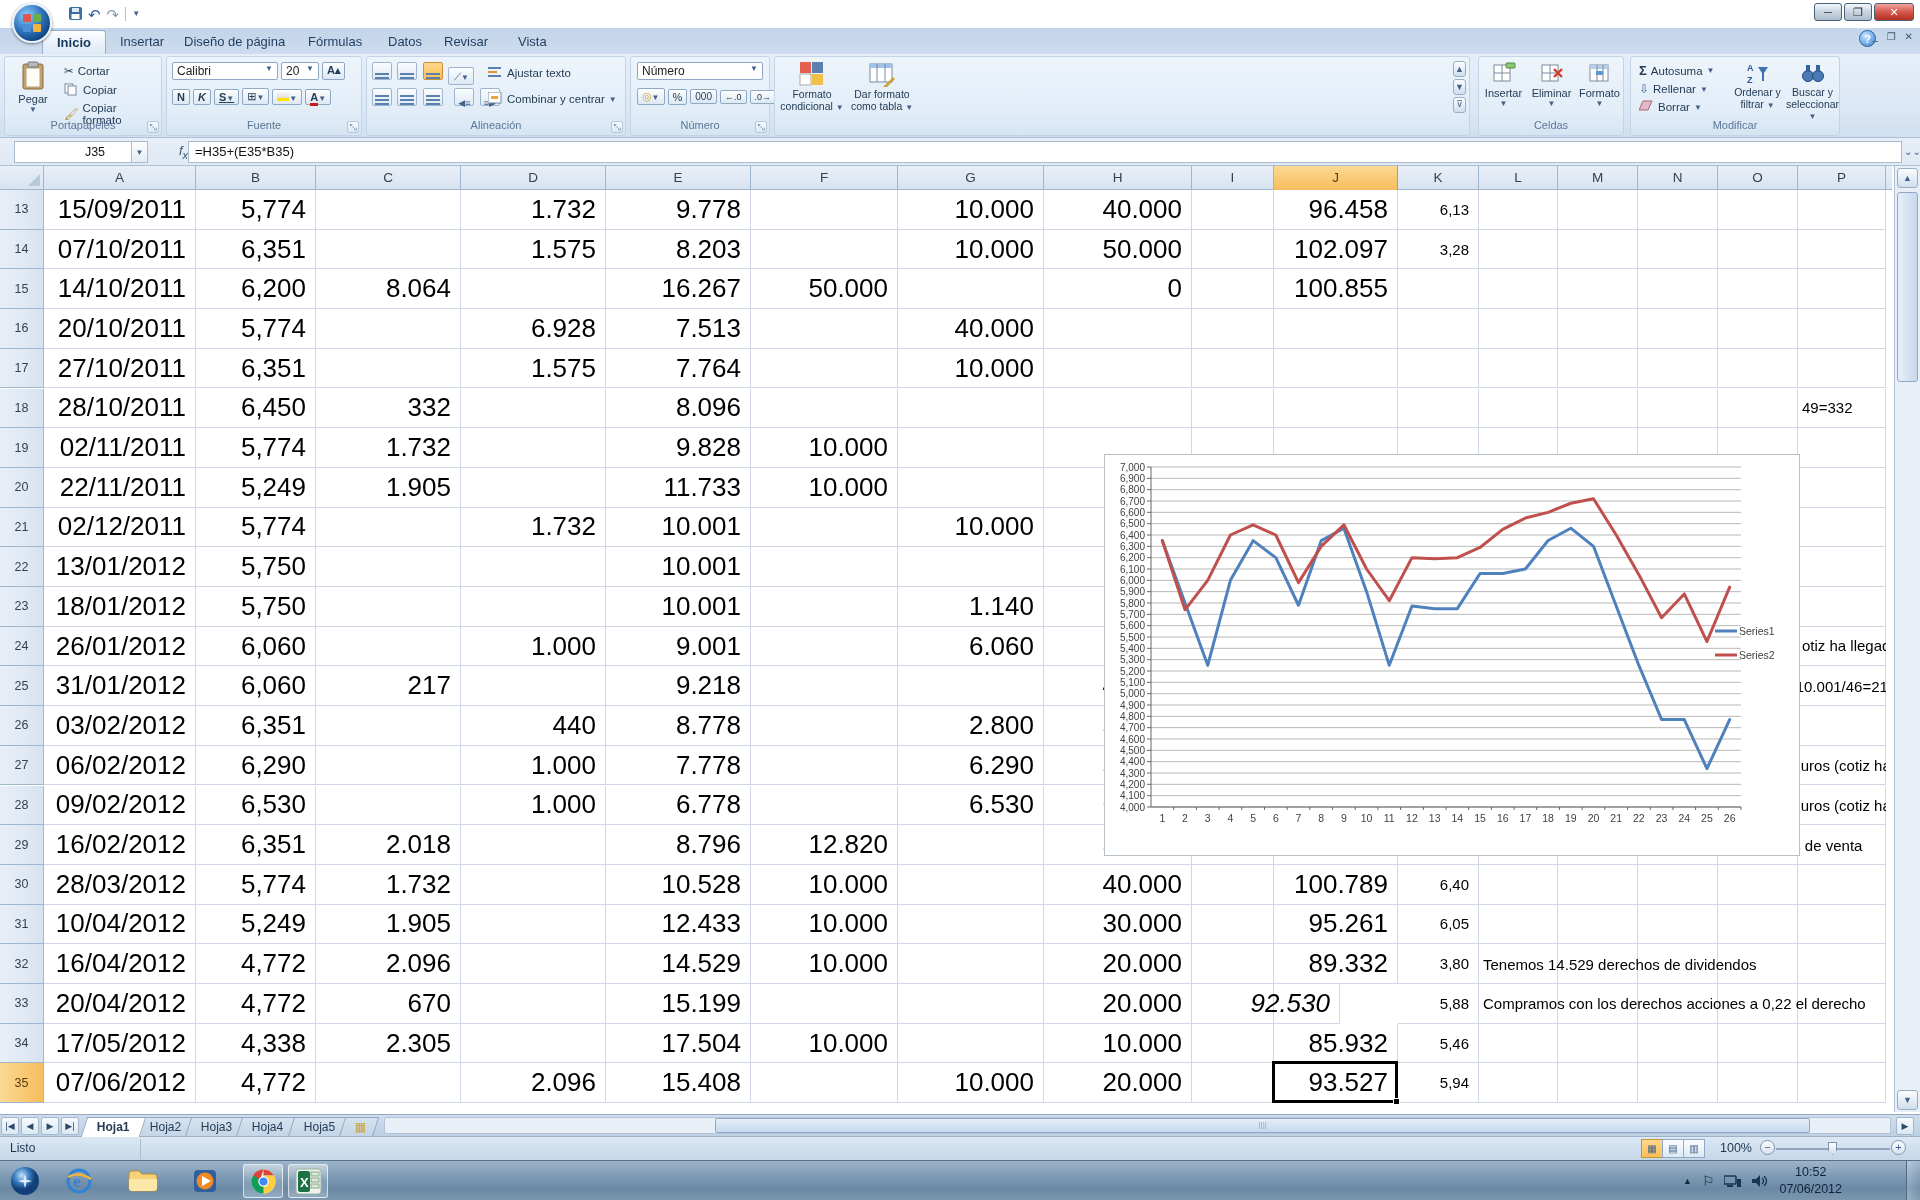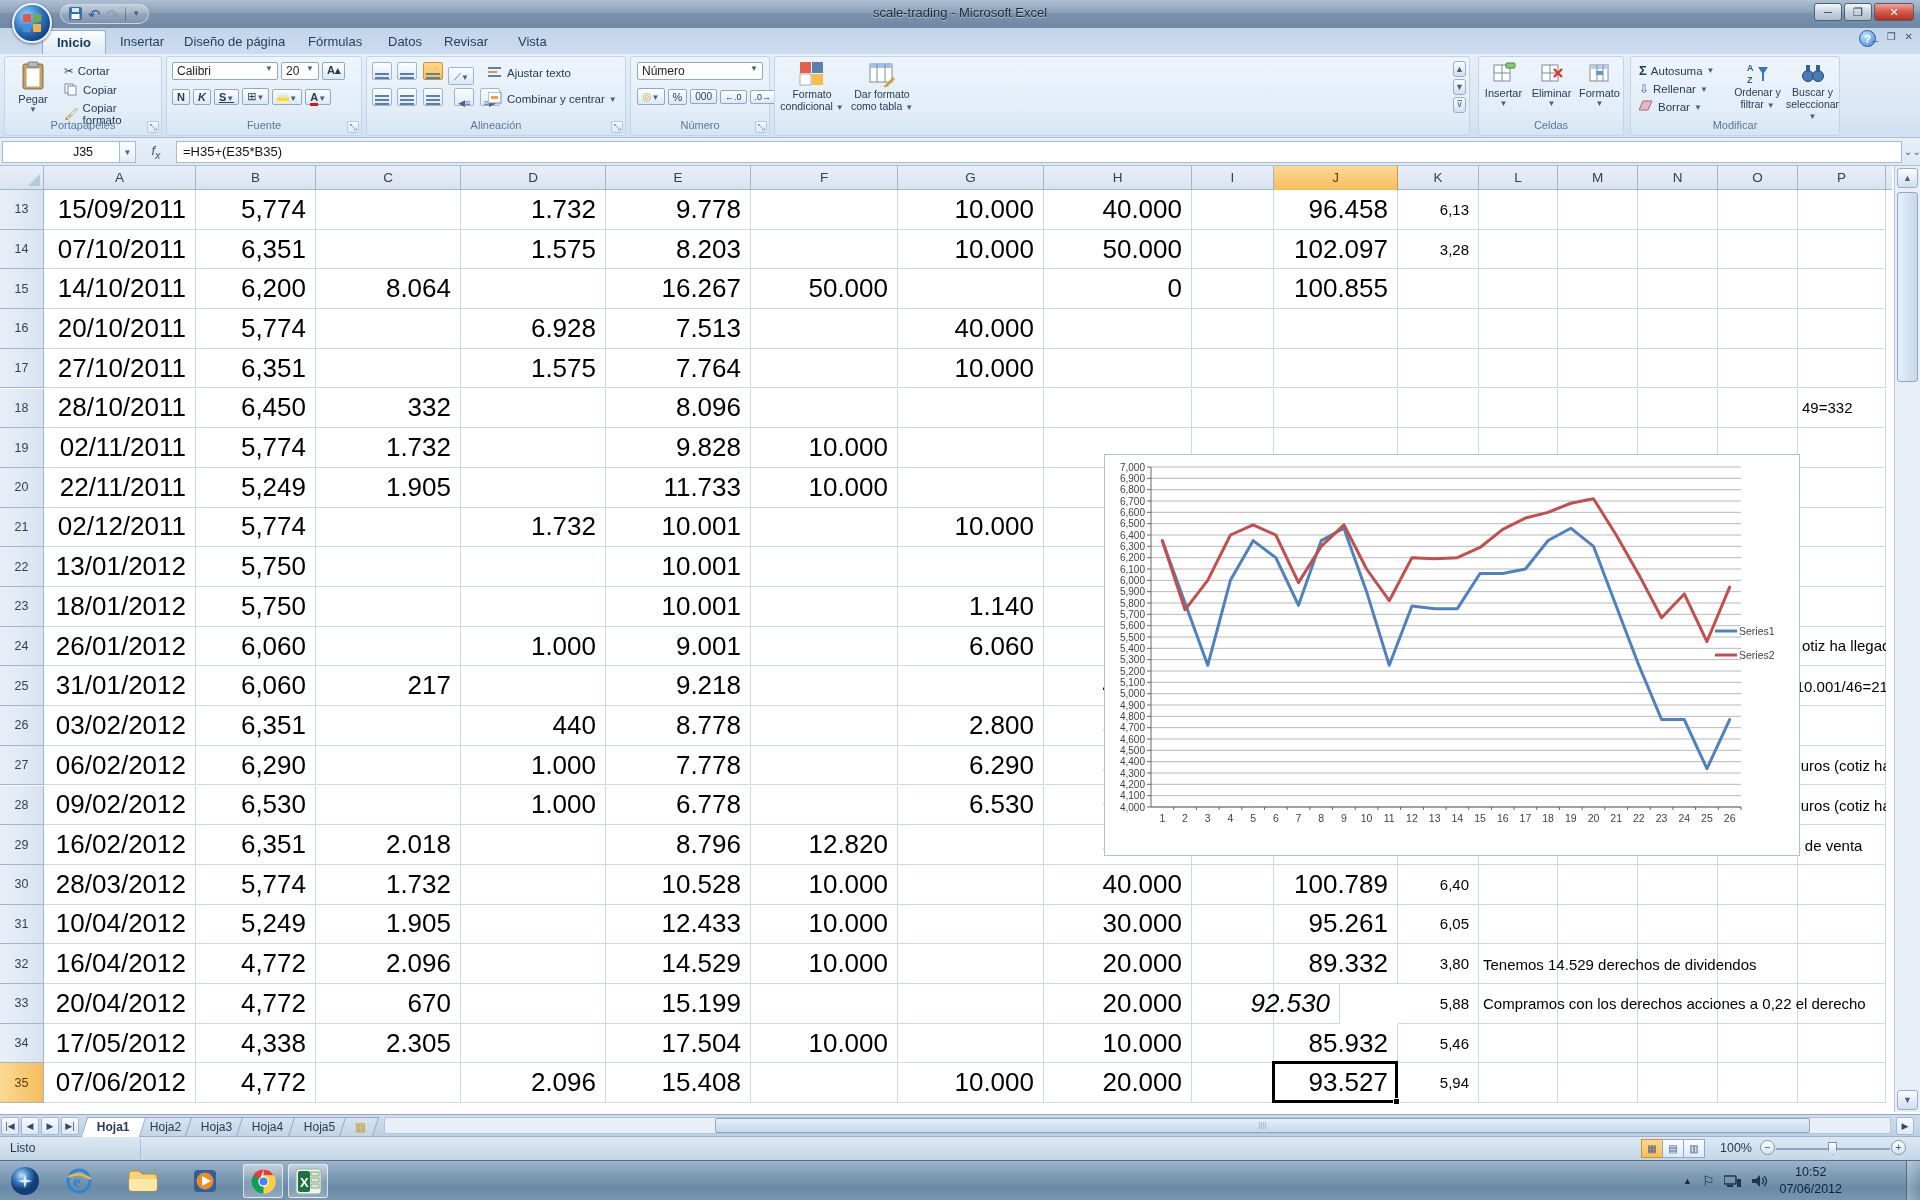--- a/index.html
+++ b/index.html
@@ -63,25 +63,25 @@
   .caret { font-size:8px; color:#44618a; }
   .style-chip { position:absolute; height:24px; width:101px; font-size:12px; line-height:22px;
     padding:0 6px; border:1px solid #c9d8e8; border-radius:2px; overflow:hidden; white-space:nowrap;}
   .alignbtn { display:inline-block; width:20px; height:18px; border:1px solid #9fb5cd; border-radius:2px;
     background:linear-gradient(#fbfdfe,#dde9f4); text-align:center; padding-top:3px; margin-right:1px;}
   .alignbtn.sel { background:linear-gradient(#ffd88c,#fcbe56); border-color:#c79436; }
 
   
   #formulabar { position:absolute; left:0; top:138px; width:1920px; height:28px;
     background:linear-gradient(#e7eef7,#dfe9f4); border-bottom:1px solid #aebfd3; display:flex; align-items:center;}
-  #namebox { width:118px; height:22px; background:#fff; border:1px solid #a9bccf; margin-left:2px;
+  #namebox { width:118px; height:22px; background:#fff; border:1px solid #a9bccf; margin-left:14px;
     font-size:12.5px; text-align:center; line-height:20px; color:#111;padding-left:44px; }
   #namebox-dd { width:16px; height:22px; border:1px solid #a9bccf; border-left:none; background:linear-gradient(#fdfdfe,#e4edf5);
     font-size:8px; color:#44618a; text-align:center; line-height:22px;}
-  #fx { width:40px; text-align:center; font-size:13px; color:#3a556f; font-style:italic; }
+  #fx { width:40px; text-align:right; font-size:13px; color:#3a556f; font-style:italic; }
   #formula-input { flex:1; height:22px; background:#fff; border:1px solid #a9bccf; font-size:13px;
     padding:2px 6px; color:#111; margin-right:2px;}
   #fb-chevron { width:16px; text-align:center; color:#44618a; font-size:10px; }
 
   
   #grid { position:absolute; left:0; top:166px; width:1920px; height:948px; background:#fff; overflow:hidden;}
   #colheads { position:absolute; left:0; top:0; height:24px; width:1892px;
     background:linear-gradient(#e9eff8,#d8e3f0); border-bottom:1px solid #9eb6ce;}
   .colhead { position:absolute; top:0; height:24px; text-align:center; font-size:13.5px; color:#33424f;
     line-height:23px; border-right:1px solid #9eb6ce; }
@@ -158,23 +158,20 @@
   #tray { position:absolute; right:78px; top:0; height:40px; display:flex; align-items:center; gap:10px; color:#16293d;}
   #clock { text-align:center; font-size:12.5px; line-height:1.35; color:#10233a;}
   #showdesk { position:absolute; right:0; top:0; width:14px; height:40px; border-left:1px solid #4e6984;
     background:linear-gradient(90deg,rgba(255,255,255,.25),rgba(255,255,255,.05));}
   .traySvg { display:block; }
 </style>
 </head>
 <body>
 <div id="stage">
 
-<div id="titlebar">
-  <div id="title-text">scale-trading - Microsoft Excel</div>
-</div>
 <div id="office-orb">
   <span class="orb-grid">
     <i style="background:#e2574c"></i>
         <i style="background:#69b04a"></i>
     <i style="background:#4a90d9"></i>
         <i style="background:#f2b23e"></i>
   </span>
 </div>
 <div id="qat">
   <span class="qat-btn">

